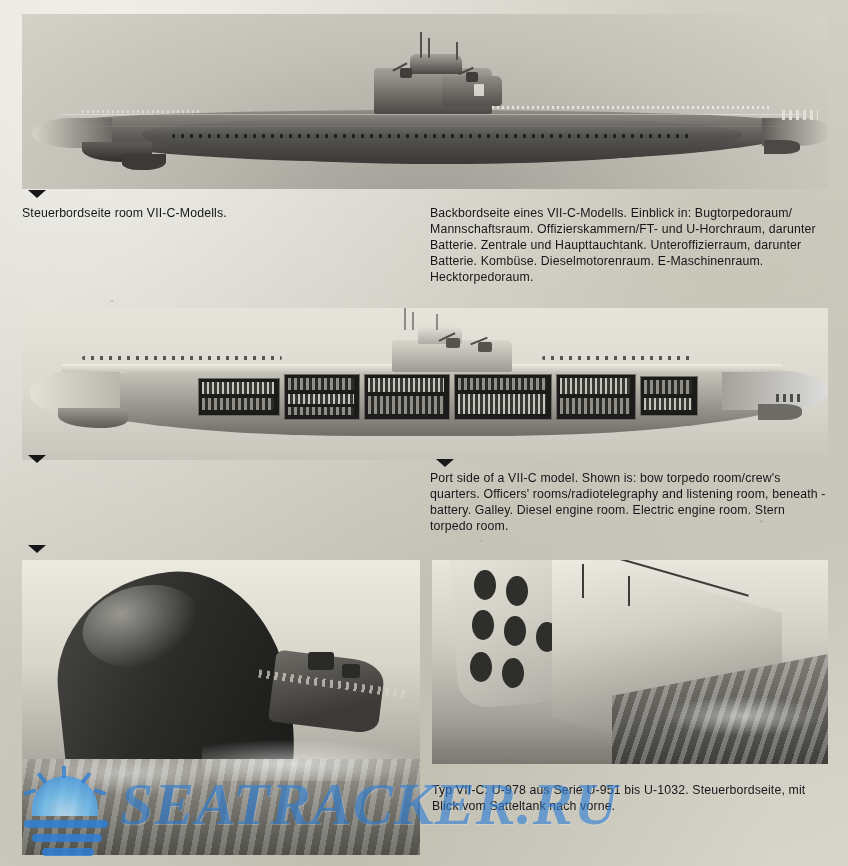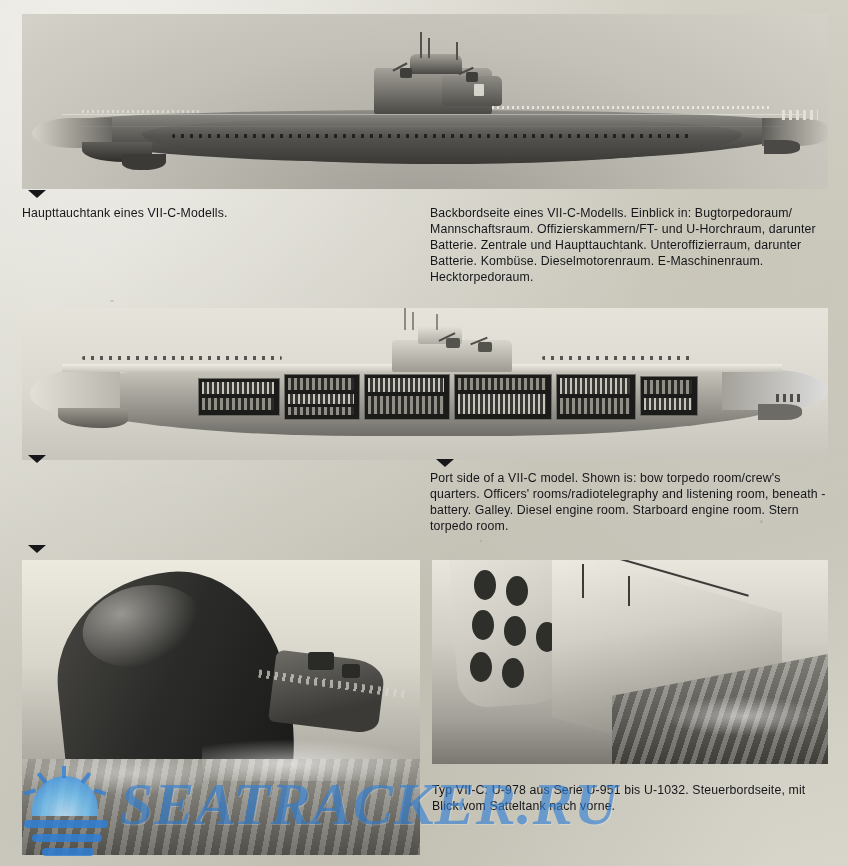--- a/index.html
+++ b/index.html
@@ -297,21 +297,21 @@
 
     <div style="position:absolute;left:60px;top:128px;width:70px;height:20px;background:linear-gradient(180deg,#5f5d58,#2f2e2b);border-radius:0 0 40% 60%;"></div>
     <div style="position:absolute;left:100px;top:140px;width:44px;height:16px;background:#3b3a37;border-radius:0 0 50% 40%;"></div>
     <div style="position:absolute;left:742px;top:126px;width:36px;height:14px;background:#4a4945;border-radius:0 40% 40% 0;"></div>
     <div style="position:absolute;left:760px;top:96px;width:36px;height:10px;background:repeating-linear-gradient(90deg,#e2e0d7 0 3px, rgba(0,0,0,0) 3px 7px);"></div>
   </div>
 
   <div class="marker" id="marker-1"></div>
 
   <div class="caption" id="cap-top-left">
-    <p>Haupttauchtank eines VII-C-Modells.</p>
+    <p>Steuerbordseite room VII-C-Modells.</p>
   </div>
 
   <div class="caption" id="cap-top-right">
     <p>Backbordseite eines VII-C-Modells. Einblick in: Bugtorpedoraum/ Mannschaftsraum. Offizierskammern/FT- und U-Horchraum, darunter Batterie. Zentrale und Haupttauchtank. Unteroffizierraum, darunter Batterie. Kombüse. Dieselmotorenraum. E-Maschinenraum. Hecktorpedoraum.</p>
   </div>
 
   <div class="photo" id="photo-mid">
 
     <div class="cut-hull" style="left:14px;top:56px;width:778px;height:72px;"></div>
     <div style="position:absolute;left:8px;top:62px;width:90px;height:44px;background:linear-gradient(90deg,#e3e1d7,#b8b6ad);border-radius:60% 0 0 50%;"></div>
@@ -360,21 +360,21 @@
     <div style="position:absolute;left:754px;top:86px;width:28px;height:8px;background:repeating-linear-gradient(90deg,#4f4d49 0 3px, rgba(0,0,0,0) 3px 7px);"></div>
 
     <div style="position:absolute;left:36px;top:100px;width:70px;height:20px;background:linear-gradient(180deg,#9b998f,#5d5b56);border-radius:0 0 40% 60%;"></div>
   </div>
 
   <div class="marker" id="marker-2"></div>
   <div class="marker" id="marker-3"></div>
 
 
   <div class="caption" id="cap-mid-right">
-    <p>Port side of a VII-C model. Shown is: bow torpedo room/crew's quarters. Officers' rooms/radiotelegraphy and listening room, beneath - battery. Galley. Diesel engine room. Starboard engine room. Stern torpedo room.</p>
+    <p>Port side of a VII-C model. Shown is: bow torpedo room/crew's quarters. Officers' rooms/radiotelegraphy and listening room, beneath - battery. Galley. Diesel engine room. Electric engine room. Stern torpedo room.</p>
   </div>
 
   <div class="marker" id="marker-4"></div>
 
   <div class="photo" id="photo-bl">
     <div style="position:absolute;inset:0;background:linear-gradient(180deg,#eceade 0%,#d8d6cb 35%,#a9a79e 70%,#7e7c75 100%);"></div>
     <div class="bow-shape"></div>
     <div class="bow-highlight"></div>
 
     <div style="position:absolute;left:250px;top:96px;width:110px;height:72px;background:linear-gradient(160deg,#6e6c66 0%,#3b3a37 70%);border-radius:8px 30% 20% 6px;transform:rotate(7deg);"></div>

